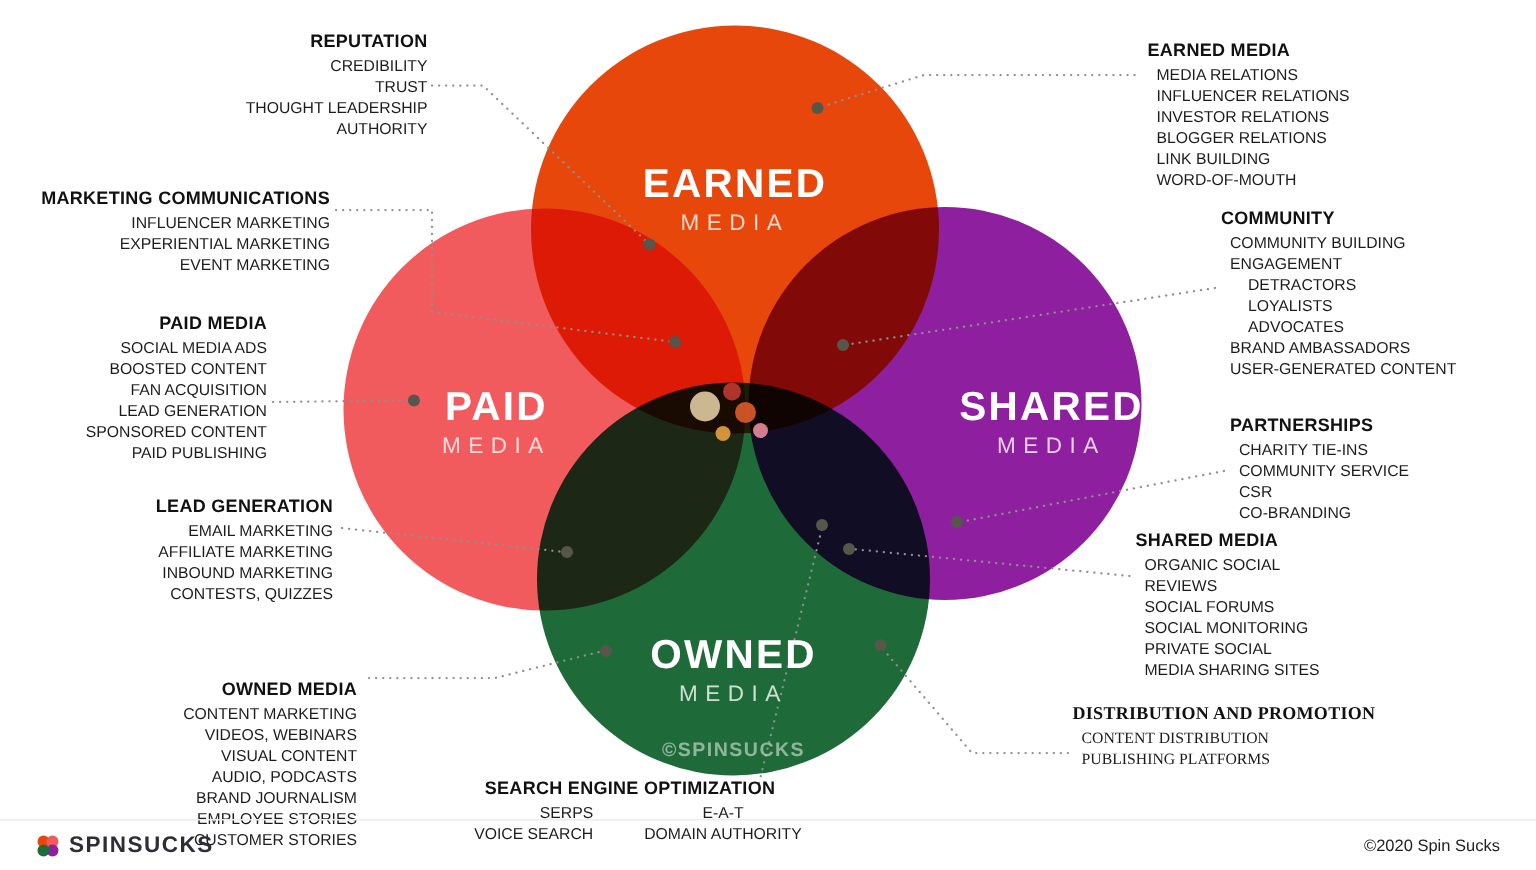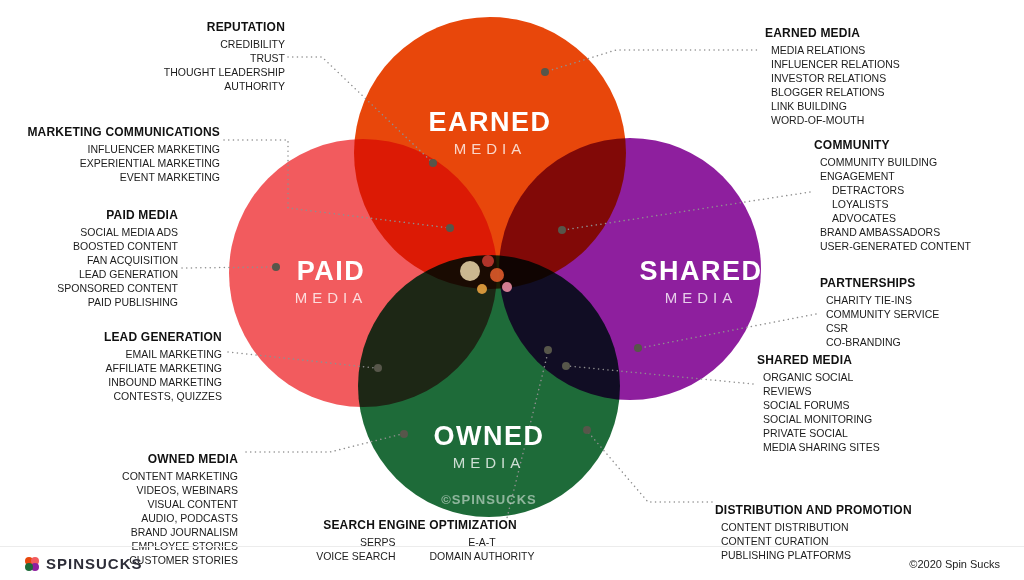--- a/index.html
+++ b/index.html
@@ -200,25 +200,24 @@
     <div class="co-title">SHARED MEDIA</div>
     <div class="co-items">
         <div class="item">ORGANIC SOCIAL</div>
         <div class="item">REVIEWS</div>
         <div class="item">SOCIAL FORUMS</div>
         <div class="item">SOCIAL MONITORING</div>
         <div class="item">PRIVATE SOCIAL</div>
         <div class="item">MEDIA SHARING SITES</div>
       </div>
   </div>
-  <div class="callout right" style="left:715px;top:503px;width:250px;">
+  <div class="callout right" style="left:715px;top:468px;width:250px;font-family:Liberation Serif, serif;">
     <div class="co-title">DISTRIBUTION AND PROMOTION</div>
     <div class="co-items">
         <div class="item">CONTENT DISTRIBUTION</div>
-        <div class="item">CONTENT CURATION</div>
         <div class="item">PUBLISHING PLATFORMS</div>
       </div>
   </div>
 
   <div id="footer">
     <div id="logo">
       <svg width="16" height="16" viewBox="0 0 16 16">
         <circle cx="5" cy="5" r="4" id="lc0" fill="#E8470B"></circle>
         <circle cx="11" cy="5" r="4" id="lc1" fill="#F25B5E"></circle>
         <circle cx="11" cy="11" r="4" id="lc2" fill="#8E1F9E"></circle>

